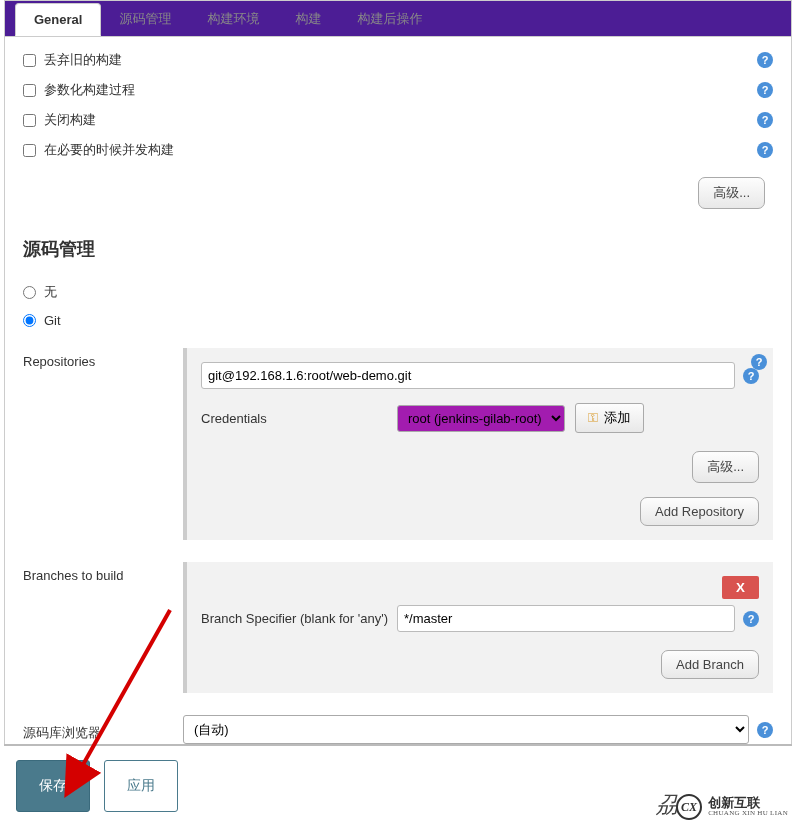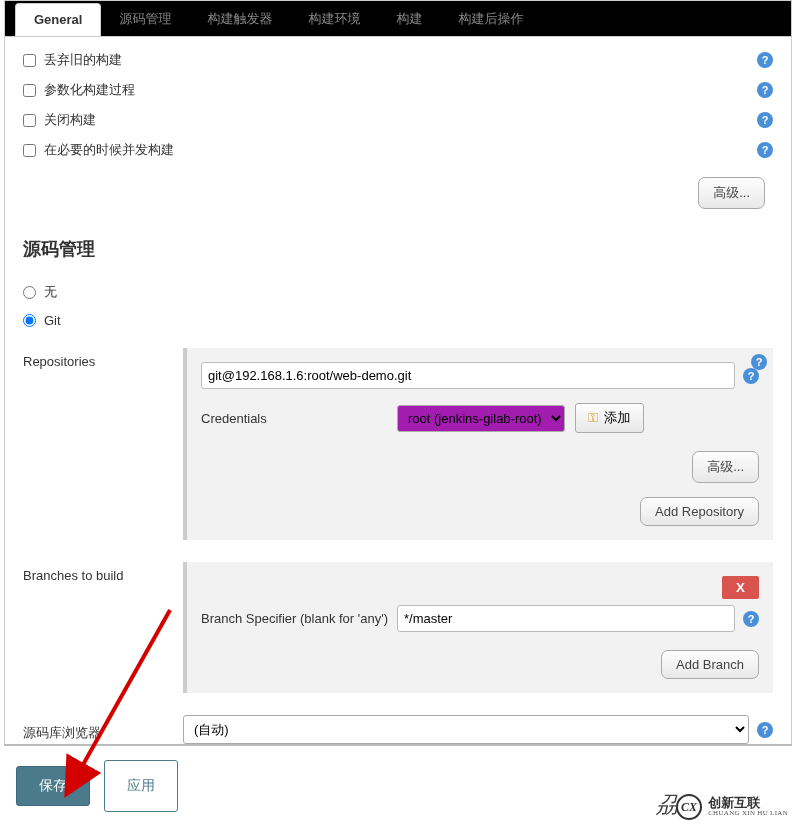--- a/index.html
+++ b/index.html
@@ -20,21 +20,21 @@
     .main-frame {
       border: 1px solid #ccc;
       width: 788px;
       margin: 0 4px;
       height: 820px;
       position: relative;
     }
     .tabs {
       display: flex;
       border-bottom: 1px solid #ccc;
-      background: #000000;
+      background: #4c1d95;
       height: 36px;
       align-items: center;
       padding-left: 10px;
     }
     .tab {
       padding: 8px 18px;
       color: #888;
       cursor: pointer;
       font-size: 13px;
     }
@@ -208,21 +208,20 @@
     }
     .bottom-bar {
       position: absolute;
       bottom: 0;
       left: 4px;
       width: 788px;
       padding: 14px 12px;
       background: #fff;
       border-top: 2px solid #bbb;
       display: flex;
-      align-items: center;
       gap: 14px;
     }
     .btn-save {
       background: #4a7a8c;
       color: #fff;
       border: 1px solid #3a6a7c;
       padding: 10px 22px;
       font-size: 14px;
       border-radius: 3px;
       cursor: pointer;
@@ -289,21 +288,20 @@
     }
   </style>
 </head>
 <body>
 
 <div class="main-frame">
 
   <div class="tabs">
     <div class="tab active">General</div>
     <div class="tab">源码管理</div>
-    <div class="tab">构建触发器</div>
     <div class="tab">构建环境</div>
     <div class="tab">构建</div>
     <div class="tab">构建后操作</div>
   </div>
 
   <div class="content">
 
     <div class="checkbox-row">
       <input type="checkbox" style="">
       <span>丢弃旧的构建</span>

